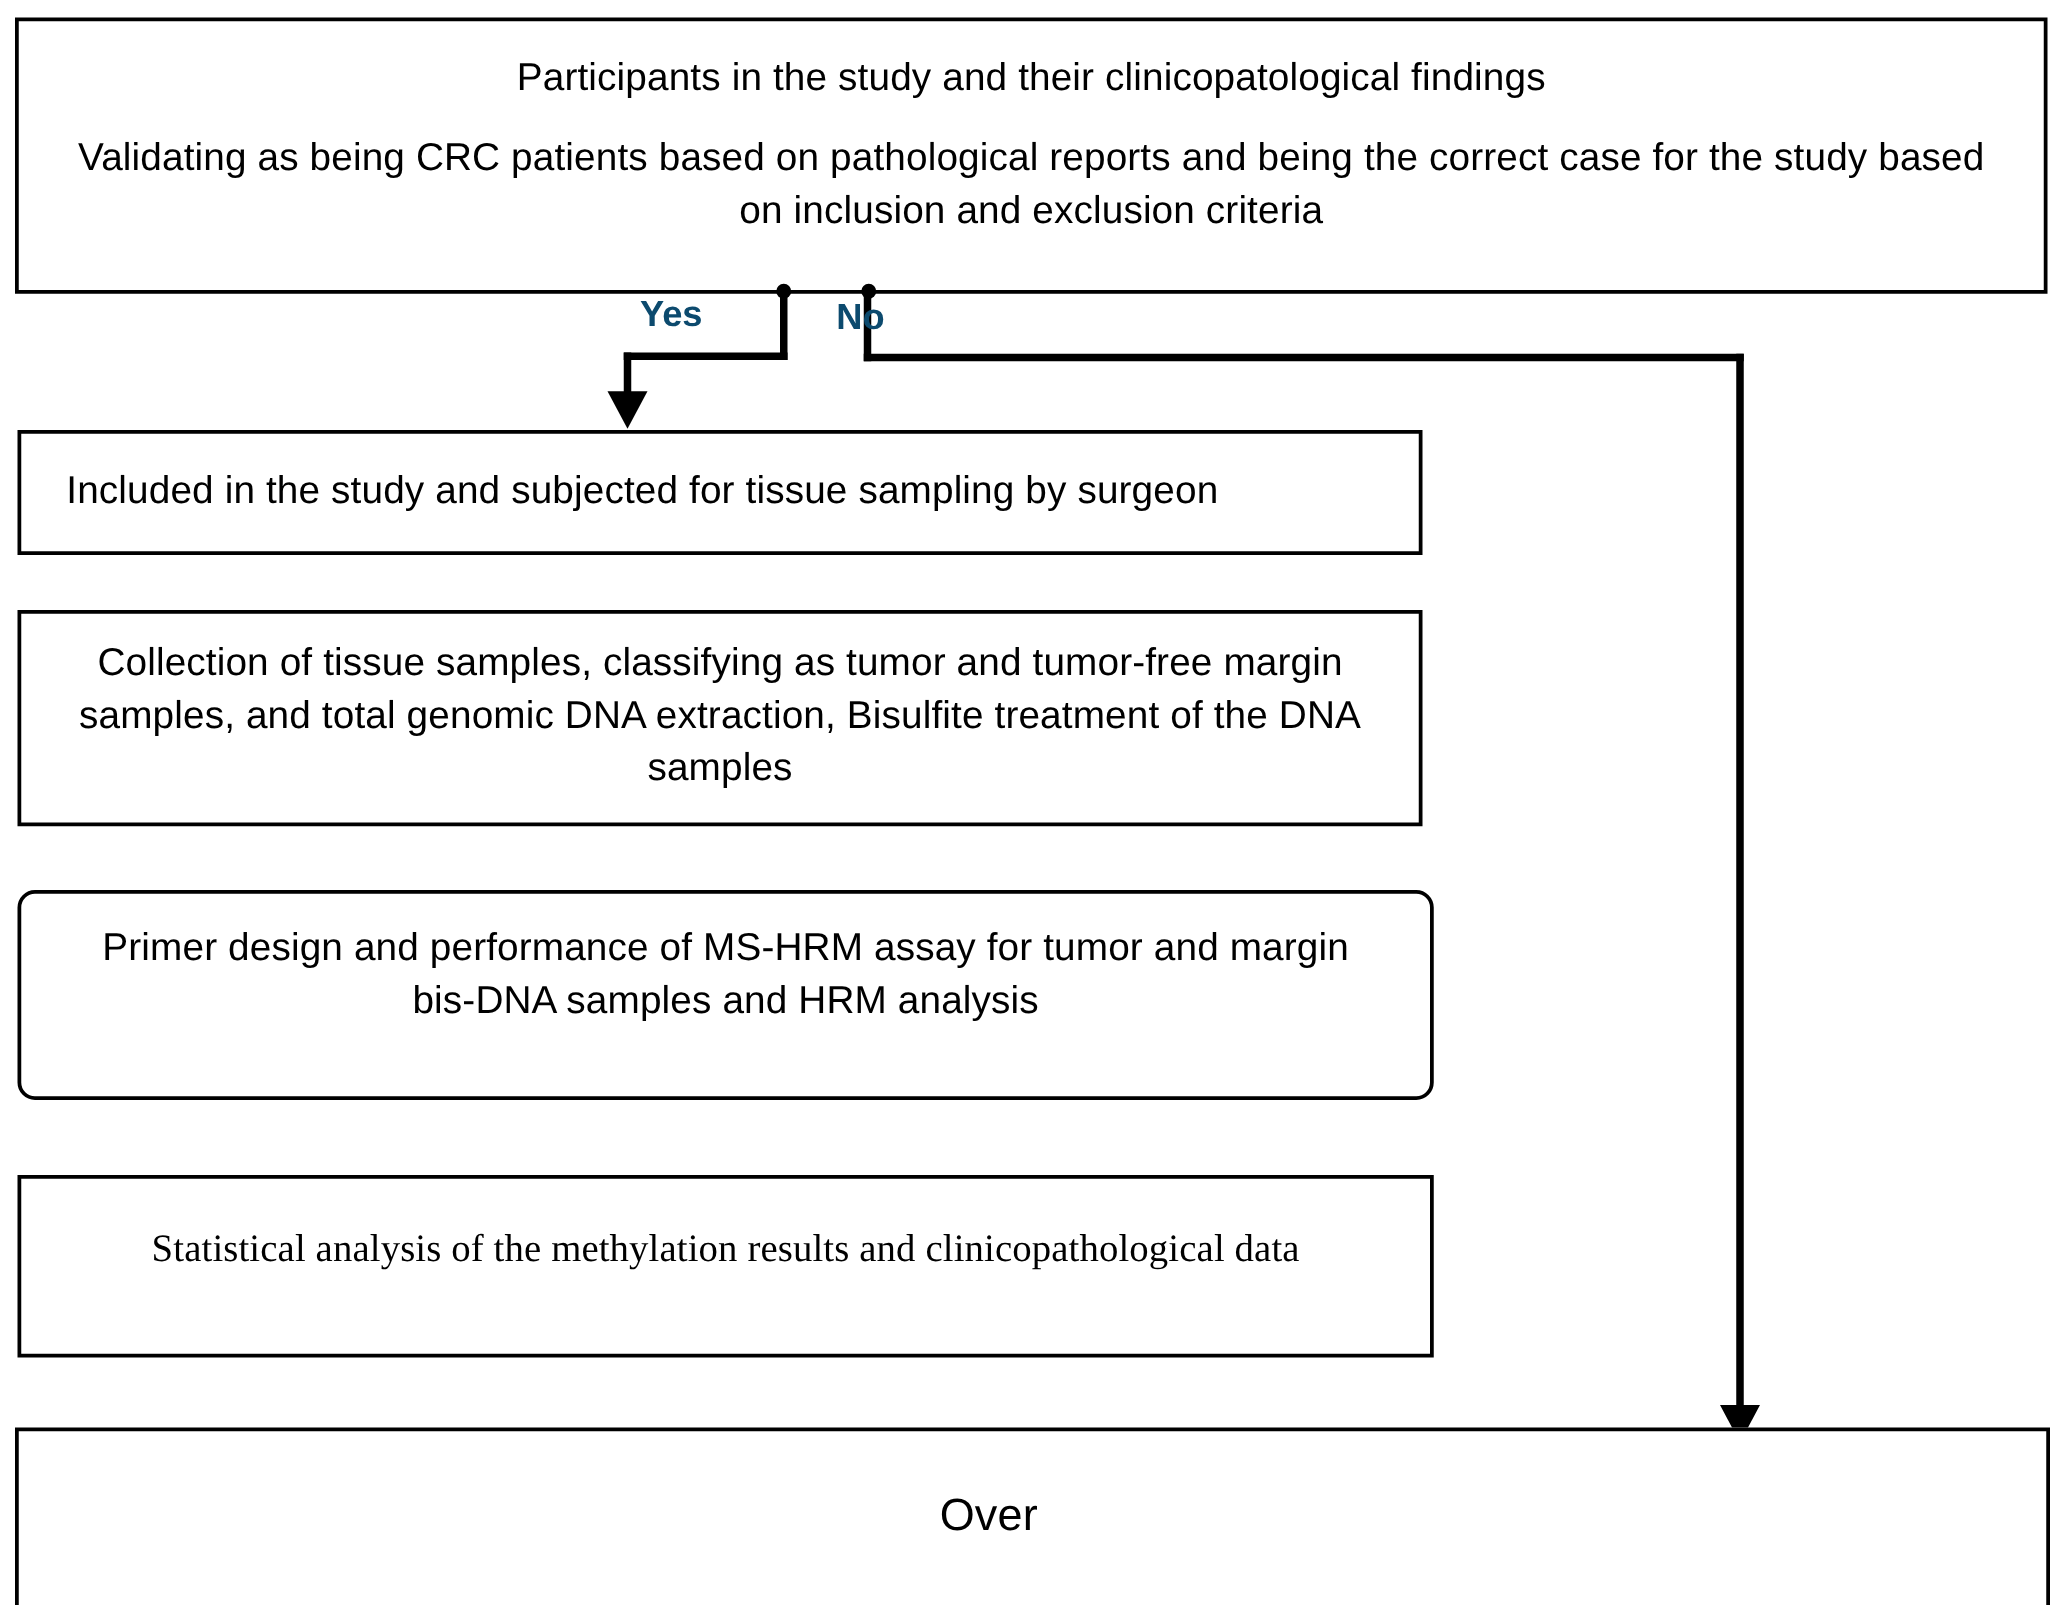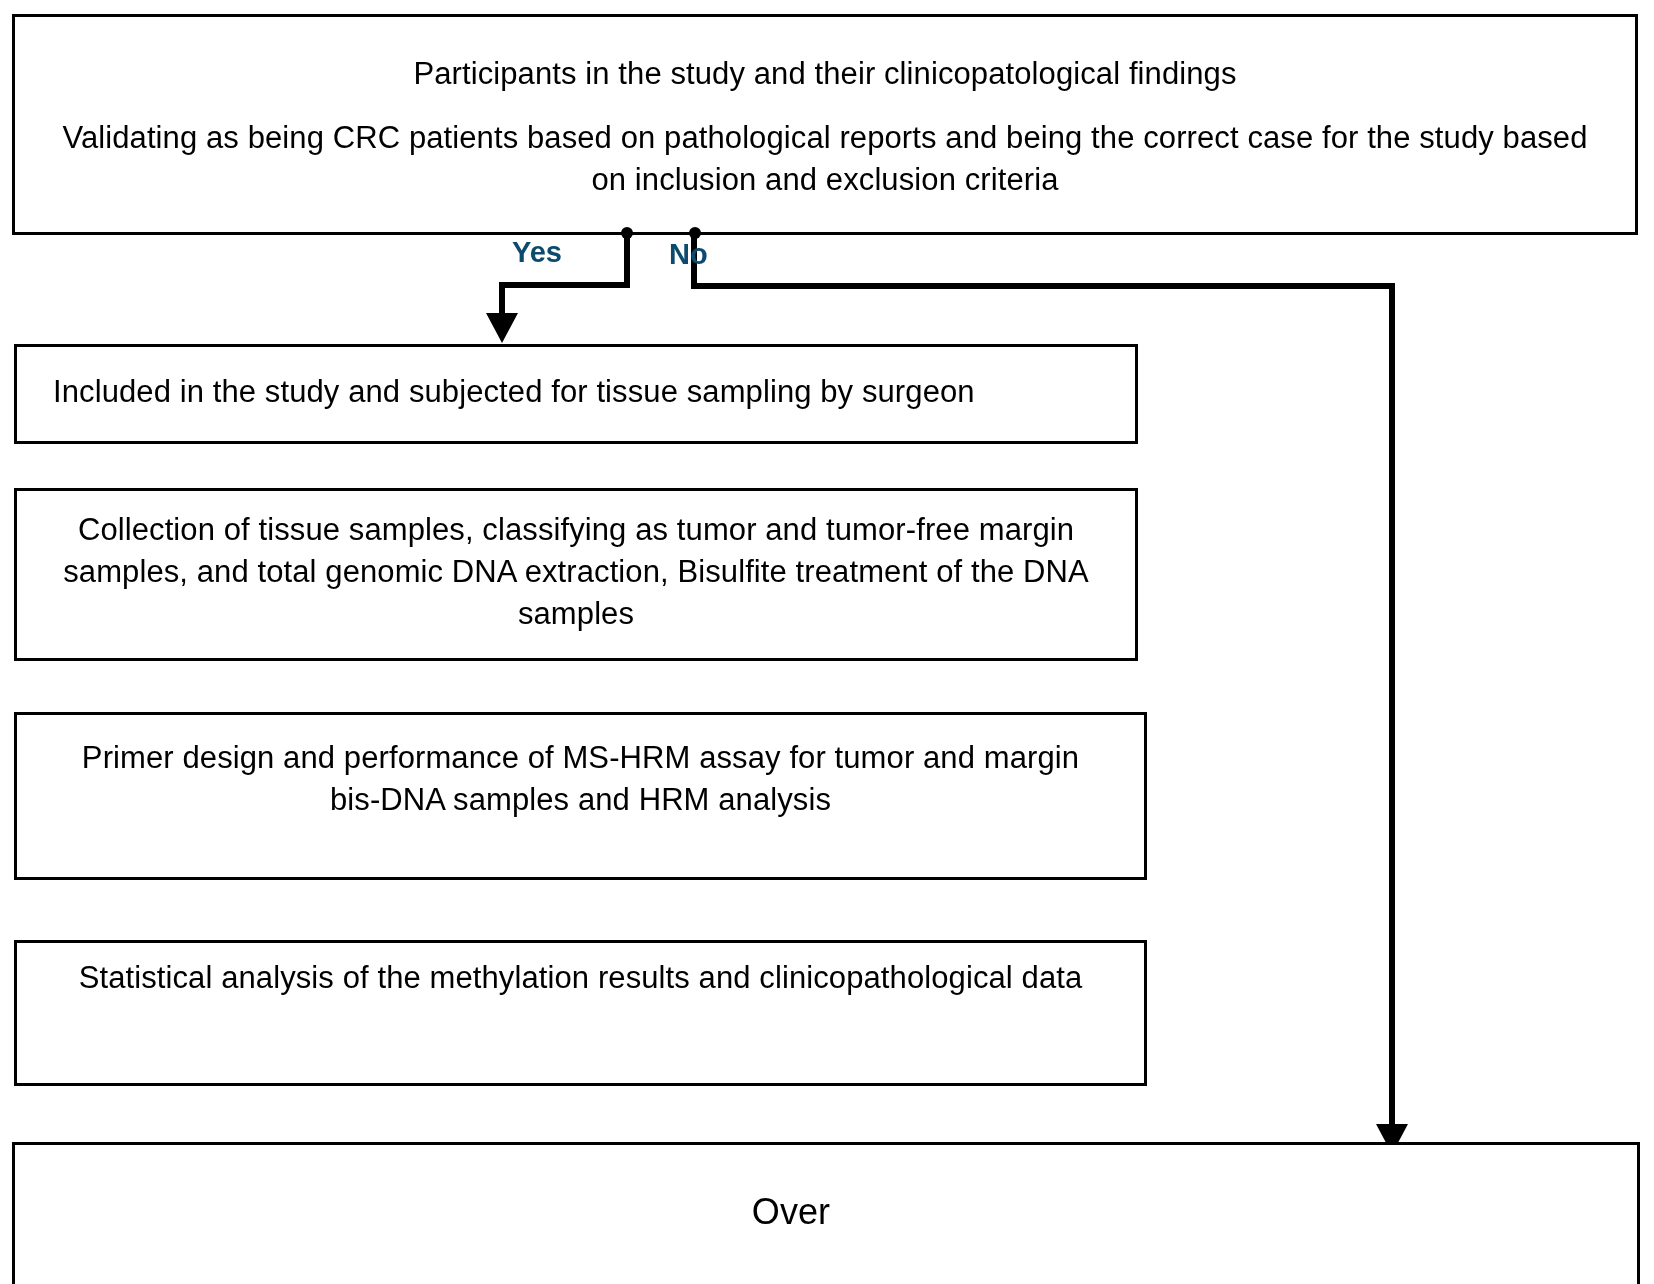--- a/index.html
+++ b/index.html
@@ -32,21 +32,21 @@
     font-size: 31px;
     line-height: 1.35;
     letter-spacing: 0.1px;
     white-space: pre-wrap;
     color: #000000;
   }
   
   #node-participants {
     left: 12px;  top: 14px;   width: 1626px; height: 221px;
     justify-content: flex-start;
-    padding-top: 36px;
+    padding-top: 24px;
   }
   #node-participants .title-line { margin-bottom: 22px; }
   #node-participants .line { width: 1560px; }
 
   #node-included {
     left: 14px;  top: 344px;  width: 1124px; height: 100px;
     justify-content: flex-start;
     padding-top: 24px;
   }
   #node-included .line { width: 1080px; text-align: left; padding-left: 34px; }
@@ -55,27 +55,29 @@
     left: 14px;  top: 488px;  width: 1124px; height: 173px;
     justify-content: flex-start;
     padding-top: 18px;
   }
   #node-collection .line { width: 1040px; }
 
   #node-primer {
     left: 14px;  top: 712px;  width: 1133px; height: 168px;
     justify-content: flex-start;
     padding-top: 22px;
+    border-radius: 14px;
   }
   #node-primer .line { width: 1050px; }
 
   #node-statistical {
     left: 14px;  top: 940px;  width: 1133px; height: 146px;
     justify-content: flex-start;
-    padding-top: 14px;
+    padding-top: 35px;
+    font-family: Liberation Serif, serif;
   }
   #node-statistical .line { width: 1060px; }
 
   #node-over {
     left: 12px;  top: 1142px; width: 1628px; height: 167px;
     justify-content: flex-start;
     padding-top: 43px;
   }
   #node-over .line { width: 1560px; font-size: 36px; position: relative; left: -35px; }
 

